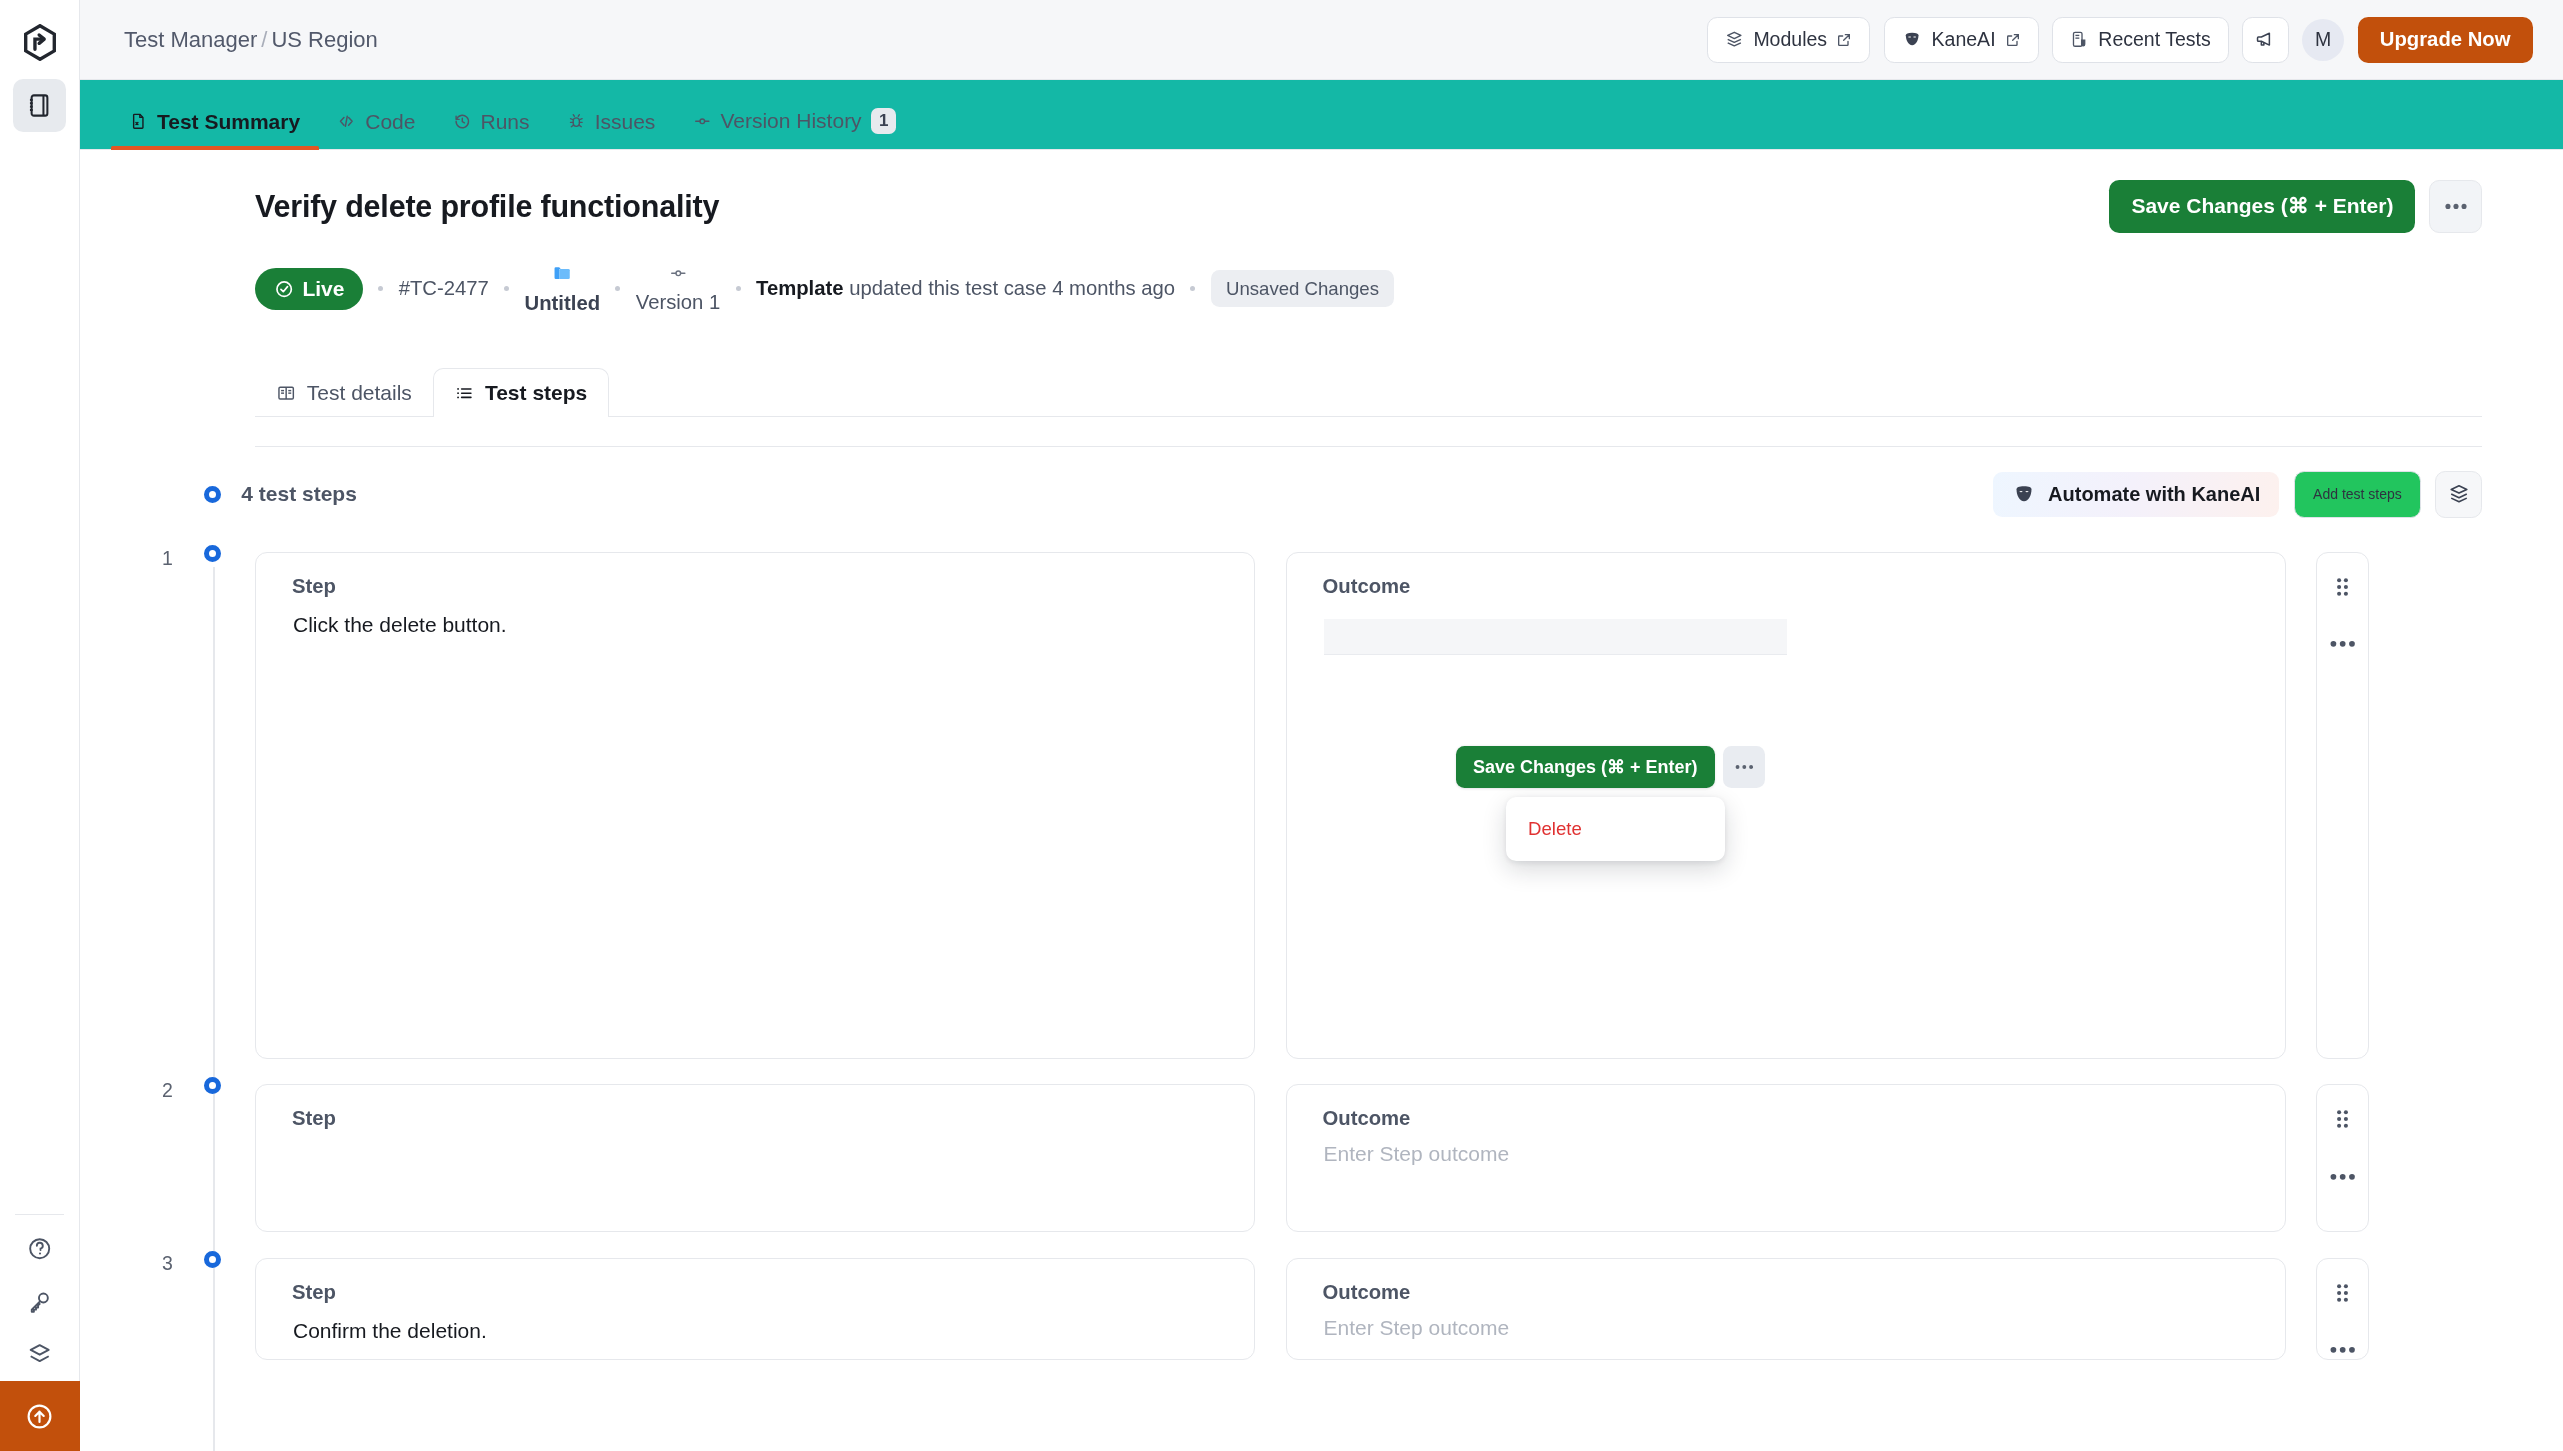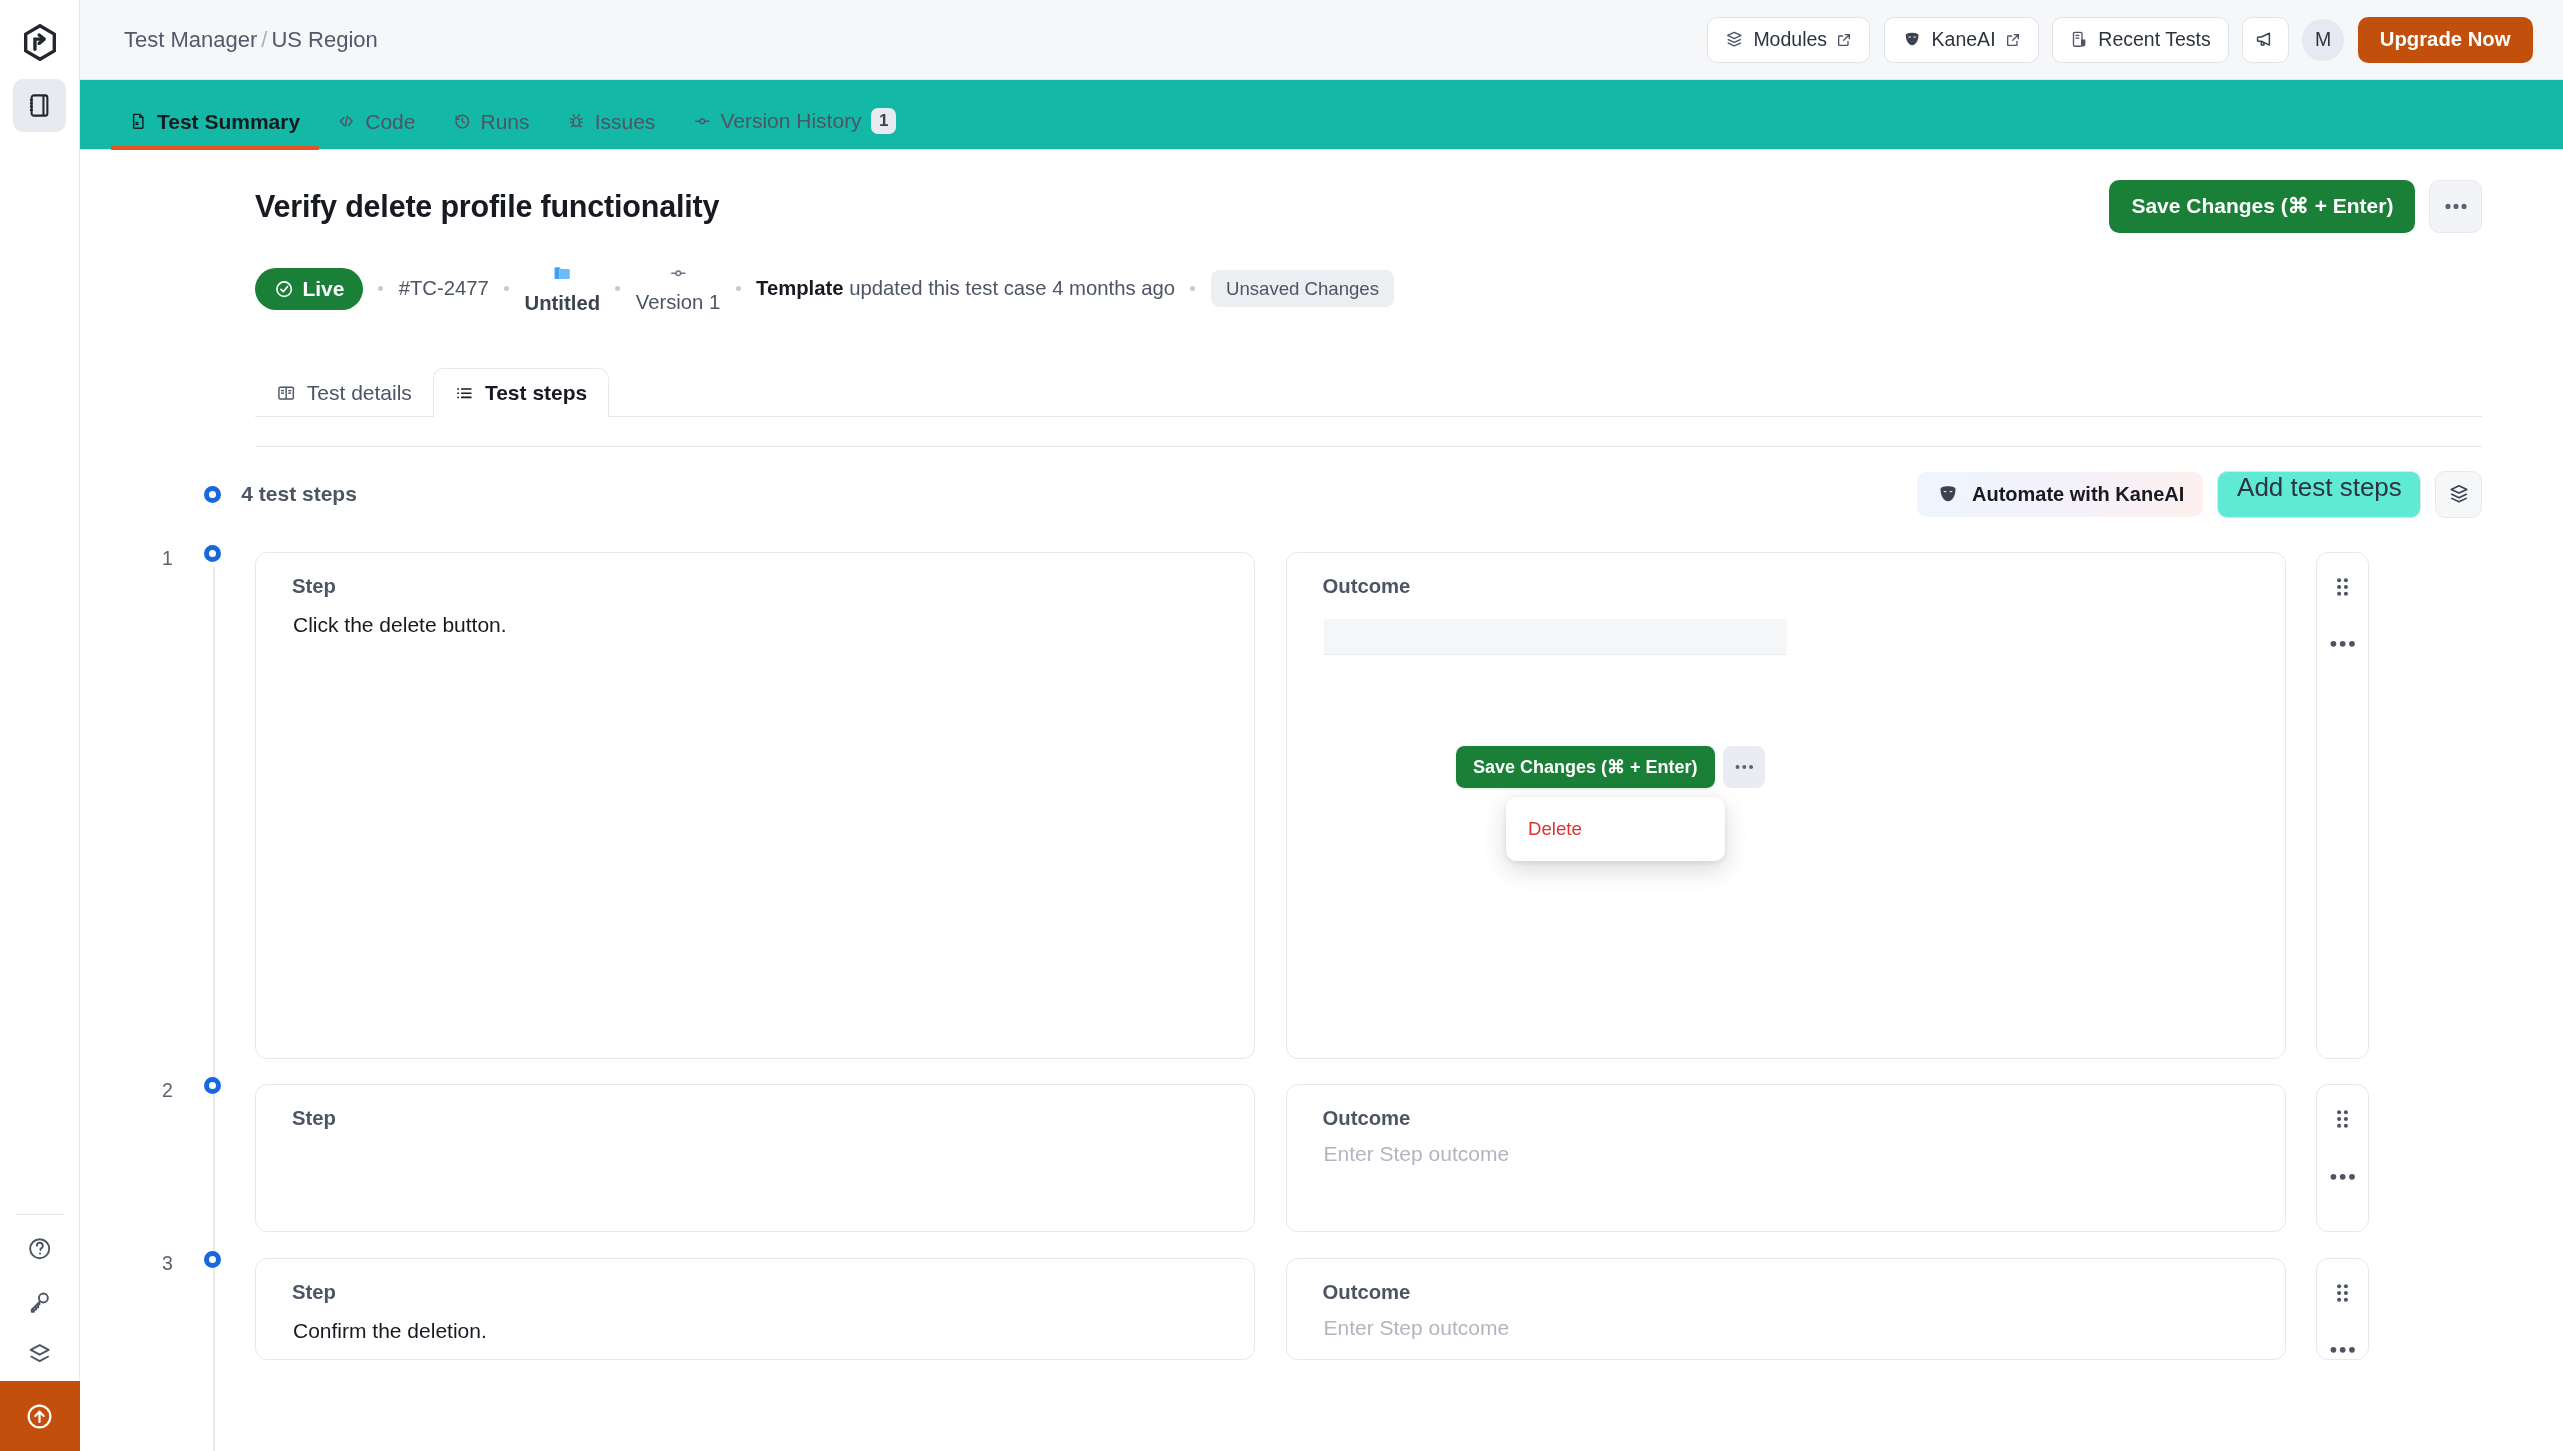--- a/index.html
+++ b/index.html
@@ -169,22 +169,22 @@
     position: relative;
     display:flex; align-items:center; gap:12px;
     font-size:20px; font-weight:700; color:#171a20; cursor:pointer;
   }
   #automate-btn::before {
     content:""; position:absolute; inset:-1.7px; border-radius:12px; z-index:-1;
     background: linear-gradient(100deg,#2f8af5 0%,#9b8ff0 50%,#ef8468 100%);
   }
   #add-steps-btn {
     height:47px; padding: 0 18.6px; border:0.8px solid #dfe2e8; border-radius:10.2px;
-    background:#5eead4; font-size:26px; color:#2e3340; display:flex;
-    cursor:pointer; white-space:nowrap;
+    background:#22c55e; font-size:14px; color:#2e3340; display:flex;
+    align-items:center; cursor:pointer; white-space:nowrap;
   }
   #layers-btn {
     width:47px; height:47px; border:0.8px solid #e6e8ec; border-radius:10.2px;
     background:#f6f7f9; display:flex; align-items:center; justify-content:center;
     cursor:pointer;
   }
 
   
   #steps-list { position:relative; margin-top: 34px; }
   #spine { position:absolute; left: -42px; top: 15.3px; bottom: -339px;

